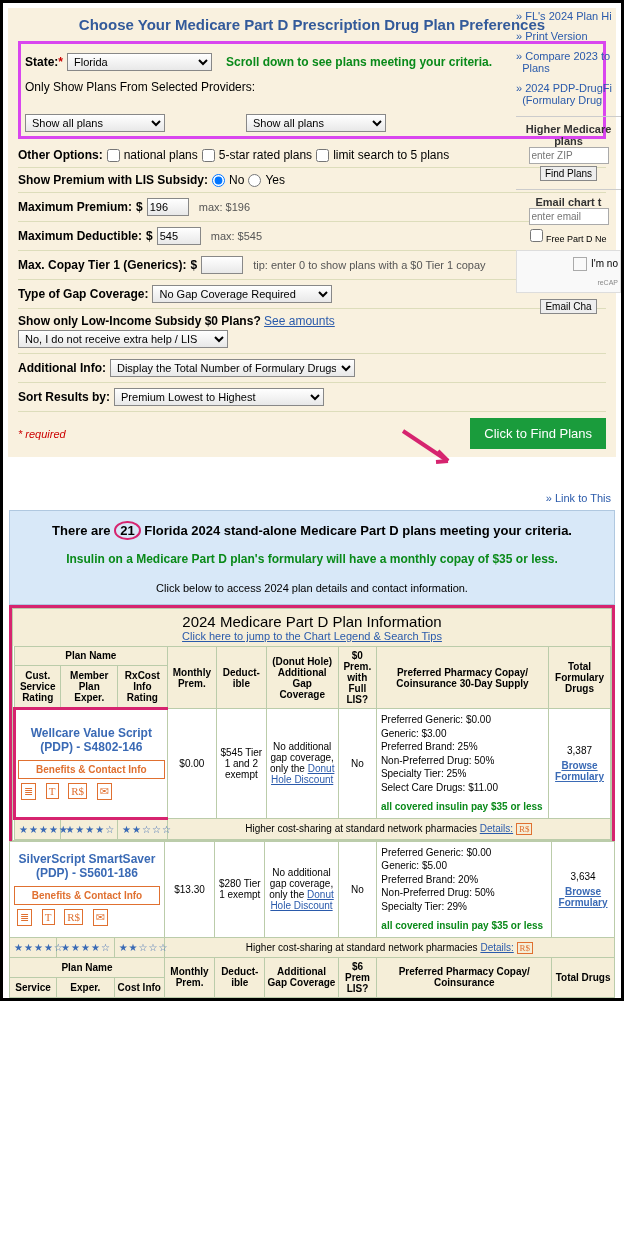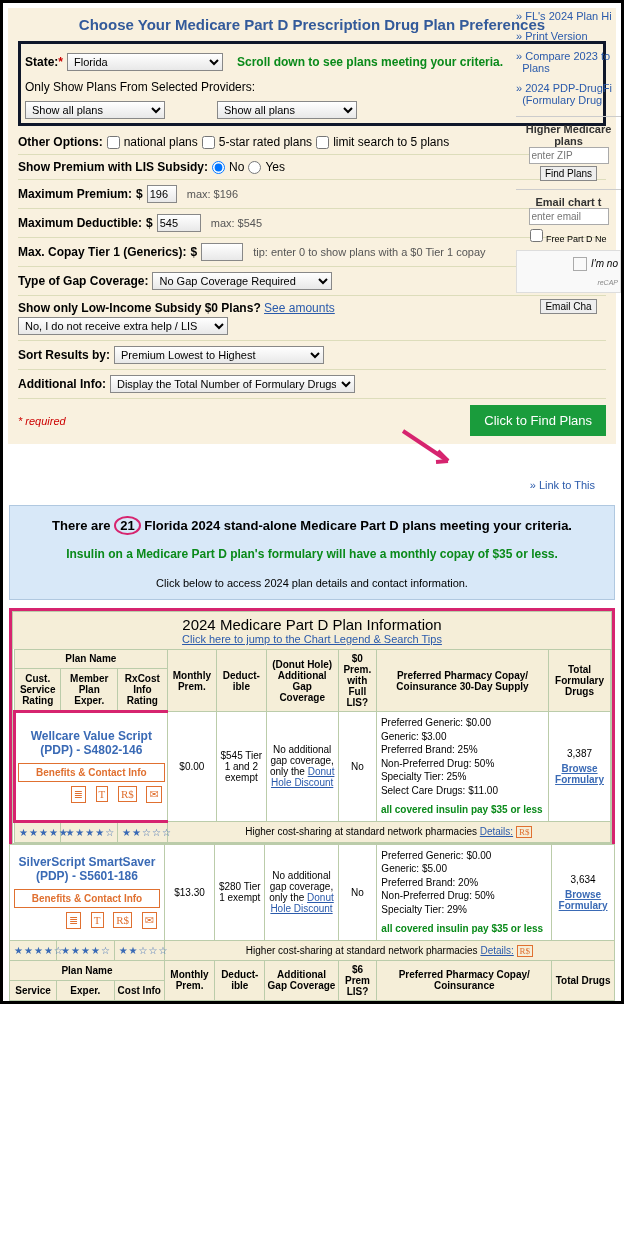--- a/index.html
+++ b/index.html
@@ -1,83 +1,83 @@
 <!DOCTYPE html>
 <html><head>
 <meta charset="utf-8">
 <style>
 * { box-sizing: border-box; margin: 0; padding: 0; }
 body { font-family: Arial, sans-serif; font-size: 12px; background: #fff; color: #000; width: 624px; border: 3px solid #000; position: relative; }
 .form-panel { background: #F9F1DF; margin: 5px 5px 0 5px; padding: 8px 10px; }
 .form-title { color: #335a9a; font-weight: bold; font-size: 15px; text-align: center; margin-bottom: 8px; }
-.highlight-box { border: 3px solid #0f172a; padding: 4px; margin-bottom: 4px; }
+.highlight-box { border: 3px solid #d946ef; padding: 4px; margin-bottom: 4px; }
 .row { border-bottom: 1px solid #ddb; padding: 5px 0; display: flex; align-items: center; flex-wrap: wrap; gap: 4px; }
 .row label, .row .lbl { font-weight: bold; font-size: 12px; color: #000; }
 .req { color: #c00; }
 select, input[type=text] { border: 1px solid #888; background: linear-gradient(#fff,#e8e8e8); font-size: 11px; padding: 1px 2px; height: 18px; }
 .scroll-msg { color: #0a8a1a; font-weight: bold; font-size: 12px; margin-left: 10px; }
 .sub-note { font-size: 11px; color: #555; margin-left: 6px; }
 .link { color: #2a5aab; text-decoration: underline; cursor: pointer; }
 .find-btn { background: #1a9c3c; color: #fff; border: none; padding: 8px 14px; font-size: 13px; cursor: pointer; }
 .req-note { color: #c00; font-style: italic; font-size: 11px; }
 .btn-row { display: flex; justify-content: space-between; align-items: center; padding: 6px 0 0 0; }
 .sidebar { position: absolute; right: 0; top: 5px; width: 105px; font-size: 11px; overflow: hidden; }
 .side-link { color: #2a5aab; padding: 2px 0; margin-bottom: 4px; }
 .side-box { text-align: center; margin-top: 8px; border-top: 1px solid #ccc; padding-top: 6px; }
 .side-box .hd { font-weight: bold; color: #333; }
 .side-input { width: 80px; font-size: 10px; border: 1px solid #aaa; padding: 2px; }
 .side-btn { font-size: 10px; padding: 1px 4px; border: 1px solid #888; background: #eee; margin-top: 2px; }
-.captcha { background:#f9f9f9; border:1px solid #ddd; margin-top:6px; padding:6px 2px; font-size:10px; text-align:right;font-style:italic; }
+.captcha { background:#f9f9f9; border:1px solid #ddd; margin-top:6px; padding:6px 2px; font-size:10px; text-align:right; }
 .captcha-box { width:14px; height:14px; border:1px solid #aaa; display:inline-block; vertical-align:middle; margin-right:4px; }
 .arrow { position: absolute; left: 395px; top: 423px; pointer-events: none; }
 .arrow svg { width: 60px; height: 45px; }
-.link-row { text-align: right; color: #2a5aab; font-size: 11px; padding: 35px 26px 6px 0; }
-.blue-banner { background: #d8e8f8; border: 1px solid #b0c8e0; margin: 8px 6px; padding: 10px; text-align: center; }
+.link-row { text-align: right; color: #2a5aab; font-size: 11px; padding: 35px 10px 6px 0; }
+.blue-banner { background: #d8e8f8; border: 1px solid #b0c8e0; margin: 0 6px; padding: 10px; text-align: center; }
 .blue-banner .b1 { font-weight: bold; font-size: 13px; }
 .blue-banner .b2 { color: #0a8a1a; font-weight: bold; font-size: 12px; margin-top: 12px; }
 .blue-banner .b3 { font-size: 11px; margin-top: 16px; }
 .circ { display: inline-block; border: 2px solid #d6246f; border-radius: 50%; padding: 0 4px; color: #000; }
 .table-wrap { margin: 0 6px; border: 3px solid #d6246f; border-bottom: none; }
 .inner-table-wrap { border: 1px solid #bca; }
 .thead-top { background: #f5eed8; text-align: center; padding: 4px; }
 .thead-top .t1 { font-weight: normal; font-size: 15px; color: #000; }
 .thead-top .t2 { color: #2a5aab; font-size: 11px; text-decoration: underline; cursor: pointer; }
 table { border-collapse: collapse; width: 100%; table-layout: fixed; }
 th, td { border: 1px solid #bca; font-size: 10px; text-align: center; padding: 3px 2px; vertical-align: middle; }
 th { background: #f5eed8; font-weight: bold; }
 .plan-cell { text-align: left; padding: 6px 4px; }
 .plan-name { color: #3a6ab5; font-weight: bold; font-size: 12px; display: block; text-align: center; cursor: pointer; }
 .benefits-btn { border: 1px solid #e07030; color: #e07030; font-weight: bold; font-size: 10px; padding: 3px 4px; display: block; text-align: center; margin: 6px 0 4px 0; background: #fff; cursor: pointer; }
-.icons-row { text-align: right; color: #e07030; font-size: 13px; }
+.icons-row { text-align: left; color: #e07030; font-size: 13px; }
 .icons-row span { margin: 0 3px; border: 1px solid #e07030; padding: 1px 2px; font-family: serif; font-size: 11px; cursor: pointer; display: inline-block; }
 .pharm-cell { text-align: left; font-size: 10px; padding: 4px; line-height: 1.35; }
 .insulin { color: #0a8a1a; font-weight: bold; }
 .browse { color: #3a6ab5; text-decoration: underline; font-weight: bold; cursor: pointer; display: block; margin-top: 4px; }
 .shared-row td { background: #f5eed8; font-size: 10px; padding: 4px; }
 .details-link { color: #2a5aab; text-decoration: underline; cursor: pointer; }
 .rs-ic { border: 1px solid #e07030; color: #e07030; font-size: 9px; padding: 0 2px; font-family: serif; }
 .stars { color: #3a6ab5; font-size: 8px; letter-spacing: 1px; }
 .plan-hl { border: 3px solid #d6246f; border-right: none; padding: 2px; }
 .footer-wrap { margin: 0 6px; }
 </style>
 </head>
 <body>
 
 <div class="form-panel">
   <div class="form-title">Choose Your Medicare Part D Prescription Drug Plan Preferences</div>
 
   <div class="highlight-box">
     <div class="row" style="border-bottom:none">
       <span class="lbl"><span>State:</span><span class="req">*</span></span>
-      <select style="width:156px"><option>Florida</option></select>
+      <select style="width:145px"><option>Florida</option></select>
       <span class="scroll-msg">Scroll down to see plans meeting your criteria.</span>
     </div>
     <div style="padding-top:4px">
       <div class="lbl">Only Show Plans From Selected Providers:</div>
-      <div style="display:flex; gap:52px; margin-top:7px">
+      <div style="display:flex; gap:81px; margin-top:20px">
         <select style="width:140px"><option>Show all plans</option></select>
         <select style="width:140px"><option>Show all plans</option></select>
       </div>
     </div>
   </div>
 
   <div class="row">
     <span class="lbl">Other Options:</span>
     <input type="checkbox" style="">
       <span>national plans</span>
@@ -91,21 +91,21 @@
     <span class="lbl">Show Premium with LIS Subsidy:</span>
     <input type="radio" checked="" style="">
       <span>No</span>
     <input type="radio" style="">
       <span>Yes</span>
   </div>
 
   <div class="row">
     <span class="lbl">Maximum Premium:</span>
     <span style="font-weight:bold">$</span>
-      <input type="text" style="width: 30px;" value="196">
+      <input type="text" style="width: 42px;" value="196">
     <span class="sub-note">max: $196</span>
   </div>
 
   <div class="row">
     <span class="lbl">Maximum Deductible:</span>
     <span style="font-weight:bold">$</span>
       <input type="text" style="width: 44px;" value="545">
     <span class="sub-note">max: $545</span>
   </div>
 
@@ -121,27 +121,27 @@
     <select style="width:180px"><option>No Gap Coverage Required</option></select>
   </div>
 
   <div class="row" style="display:block">
     <span class="lbl">Show only Low-Income Subsidy $0 Plans?</span>
     <span class="link">See amounts</span><br>
     <select style="width:210px; margin-top:2px"><option>No, I do not receive extra help / LIS</option></select>
   </div>
 
   <div class="row">
+    <span class="lbl">Additional Info:</span>
+    <select style="width:245px"><option>Display the Total Number of Formulary Drugs</option></select>
+  </div>
+
+  <div class="row">
     <span class="lbl">Sort Results by:</span>
     <select style="width:210px"><option>Premium Lowest to Highest</option></select>
-  </div>
-
-  <div class="row">
-    <span class="lbl">Additional Info:</span>
-    <select style="width:245px"><option>Display the Total Number of Formulary Drugs</option></select>
   </div>
 
   <div class="btn-row">
     <span class="req-note">* required</span>
     <button class="find-btn">Click to Find Plans</button>
   </div>
 </div>
 
 <div class="arrow">
   <svg viewBox="0 0 60 45">

